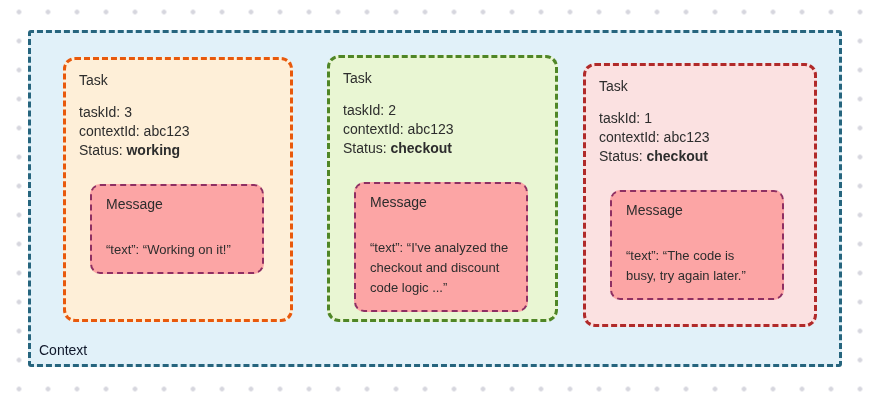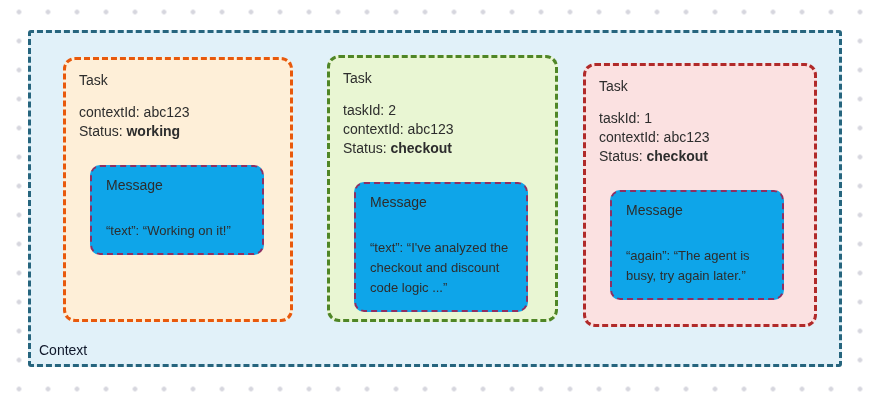--- a/index.html
+++ b/index.html
@@ -55,21 +55,21 @@
     margin-top: 15px;
     font-size: 14px;
     line-height: 19px;
     color: #2d2d2d;
   }
   .field-value.bold { font-weight: 700; }
   .message {
     box-sizing: border-box;
     margin: 24px 0 0 11px;
     width: 174px;
-    background: #0ea5e9;
+    background: #fca5a5;
     border: 2.5px dashed #8e2f62;
     border-radius: 10px;
     padding: 10px 14px 12px 14px;
   }
   .message-title {
     font-size: 14px;
     line-height: 16px;
     color: #2d2d2d;
   }
   .message-text {
@@ -81,20 +81,21 @@
 </style>
 </head>
 <body>
 
 <div class="canvas">
   <div class="context">
 
     <div class="task t0">
       <div class="task-title">Task</div>
       <div class="task-fields">
+        <div><span class="field-label">taskId: </span><span class="field-value">3</span></div>
         <div><span class="field-label">contextId: </span><span class="field-value">abc123</span></div>
         <div><span class="field-label">Status: </span><span class="field-value bold">working</span></div>
       </div>
       <div class="message">
         <div class="message-title">Message</div>
         <div class="message-text">“text”: “Working on it!”</div>
       </div>
     </div>
 
     <div class="task t1">
@@ -112,19 +113,19 @@
 
     <div class="task t2">
       <div class="task-title">Task</div>
       <div class="task-fields">
         <div><span class="field-label">taskId: </span><span class="field-value">1</span></div>
         <div><span class="field-label">contextId: </span><span class="field-value">abc123</span></div>
         <div><span class="field-label">Status: </span><span class="field-value bold">checkout</span></div>
       </div>
       <div class="message">
         <div class="message-title">Message</div>
-        <div class="message-text">“again”: “The agent is busy, try again later.”</div>
+        <div class="message-text">“text”: “The code is busy, try again later.”</div>
       </div>
     </div>
 
     <div class="context-label">Context</div>
   </div>
 </div>
 
 </body></html>

